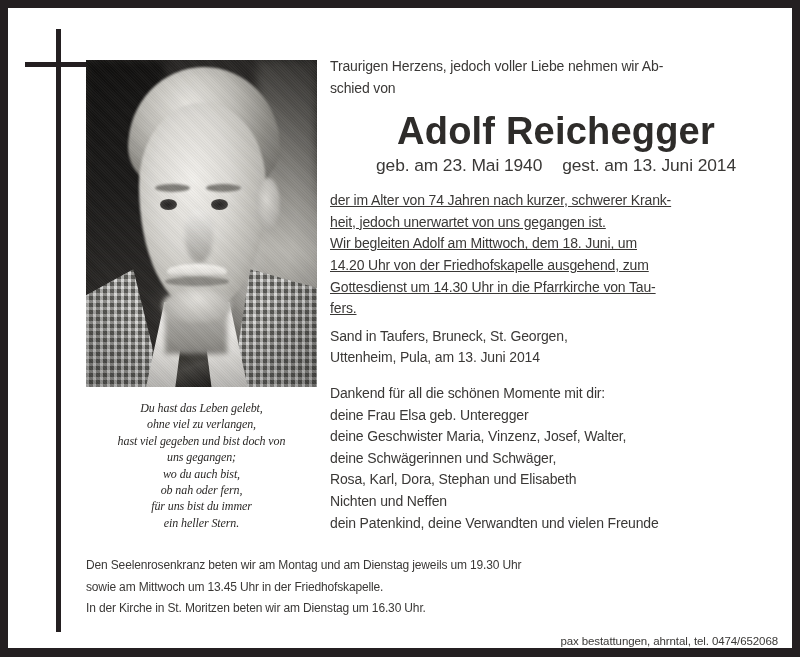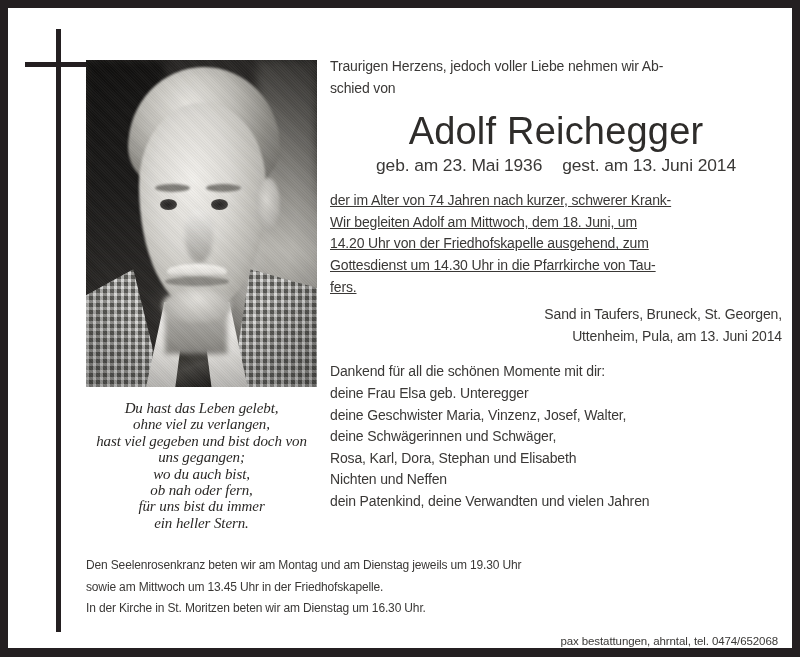--- a/index.html
+++ b/index.html
@@ -227,21 +227,21 @@
 
   
   #verse {
     position: absolute;
     left: 0;
     top: 340px;
     width: 231px;
     text-align: center;
     font-family: "Liberation Serif", serif;
     font-style: italic;
-    font-size: 15px;
+    font-size: 12px;
     line-height: 16.4px;
     color: #2a2826;
     letter-spacing: -0.1px;
   }
   #verse div { white-space: nowrap; }
 
   
   #right-col {
     position: absolute;
     left: 322px;
@@ -253,36 +253,36 @@
     font-size: 14px;
     line-height: 21.6px;
     letter-spacing: -0.15px;
     font-weight: 300;
   }
   #intro { margin-bottom: 10px; }
   #deceased-name {
     text-align: center;
     font-size: 38px;
     line-height: 44px;
-    font-weight: 400;
+    font-weight: 700;
     letter-spacing: 0.2px;
     color: #2e2c2a;
     margin: 2px 0 1px 0;
   }
   #dates {
     text-align: center;
     font-size: 17.4px;
     line-height: 22px;
     font-weight: 300;
     letter-spacing: -0.1px;
     margin-bottom: 14px;
   }
   #dates .gap { display: inline-block; width: 20px; }
   #memorial { margin-bottom: 6px; text-decoration: underline; }
-  #places { margin-bottom: 14px; text-align: right; }
+  #places { margin-bottom: 14px; }
   #thanks-intro { margin-bottom: 16px; }
 
   
   #bottom-block {
     position: absolute;
     left: 78px;
     top: 547px;
     width: 700px;
     color: #3a3836;
     font-size: 12px;
@@ -353,44 +353,45 @@
     <div id="right-col">
 
       <div id="intro" class="para">
         <div>Traurigen Herzens, jedoch voller Liebe nehmen wir Ab-</div>
         <div>schied von</div>
       </div>
 
       <div id="deceased-name">Adolf Reichegger</div>
 
       <div id="dates">
-        <span>geb. am 23. Mai 1936</span><span class="gap"></span><span>gest. am 13. Juni 2014</span>
+        <span>geb. am 23. Mai 1940</span><span class="gap"></span><span>gest. am 13. Juni 2014</span>
       </div>
 
       <div id="memorial" class="para">
         <div>der im Alter von 74 Jahren nach kurzer, schwerer Krank-</div>
+        <div>heit, jedoch unerwartet von uns gegangen ist.</div>
         <div>Wir begleiten Adolf am Mittwoch, dem 18. Juni, um</div>
         <div>14.20 Uhr von der Friedhofskapelle ausgehend, zum</div>
         <div>Gottesdienst um 14.30 Uhr in die Pfarrkirche von Tau-</div>
         <div>fers.</div>
       </div>
 
       <div id="places" class="para">
         <div>Sand in Taufers, Bruneck, St. Georgen,</div>
         <div>Uttenheim, Pula, am 13. Juni 2014</div>
       </div>
 
       <div id="thanks-intro" class="para">
         <div>Dankend für all die schönen Momente mit dir:</div>
         <div>deine Frau Elsa geb. Unteregger</div>
         <div>deine Geschwister Maria, Vinzenz, Josef, Walter,</div>
         <div>deine Schwägerinnen und Schwäger,</div>
         <div>Rosa, Karl, Dora, Stephan und Elisabeth</div>
         <div>Nichten und Neffen</div>
-        <div>dein Patenkind, deine Verwandten und vielen Jahren</div>
+        <div>dein Patenkind, deine Verwandten und vielen Freunde</div>
       </div>
     </div>
 
     <div id="bottom-block">
       <div>Den Seelenrosenkranz beten wir am Montag und am Dienstag jeweils um 19.30 Uhr</div>
       <div>sowie am Mittwoch um 13.45 Uhr in der Friedhofskapelle.</div>
       <div>In der Kirche in St. Moritzen beten wir am Dienstag um 16.30 Uhr.</div>
     </div>
 
     <div id="footer-credit">pax bestattungen, ahrntal, tel. 0474/652068</div>

